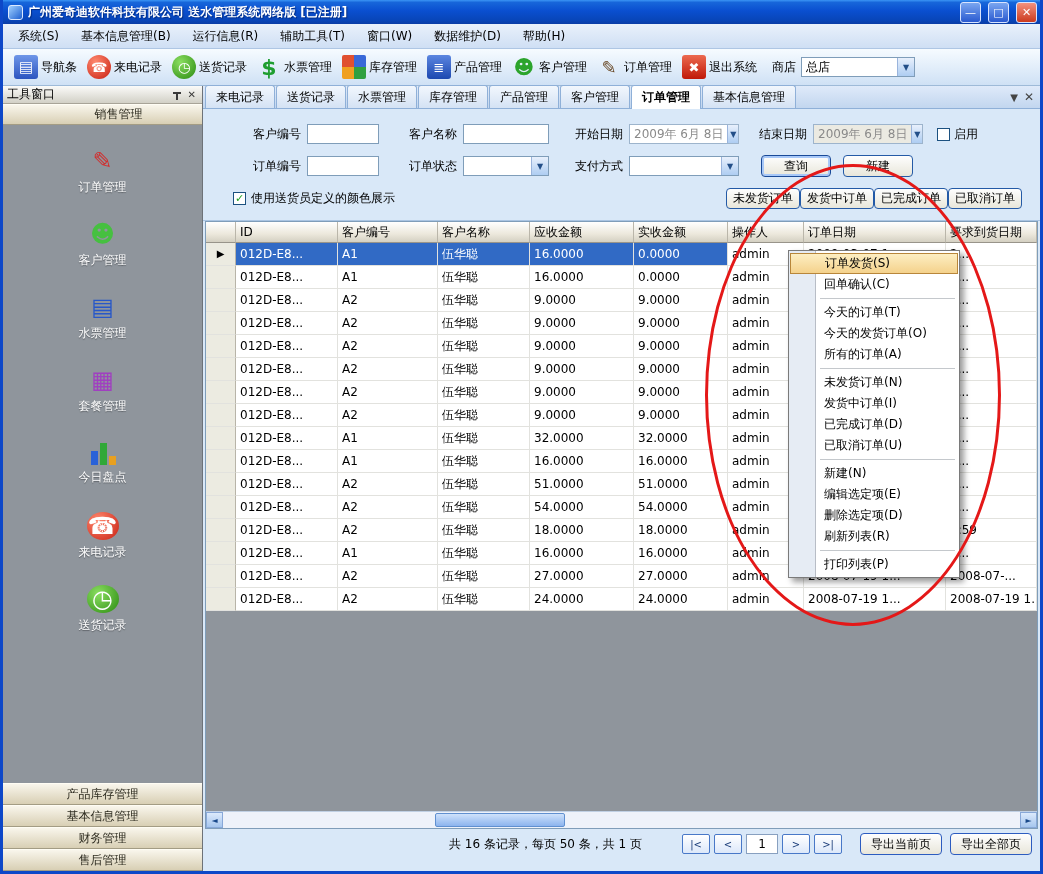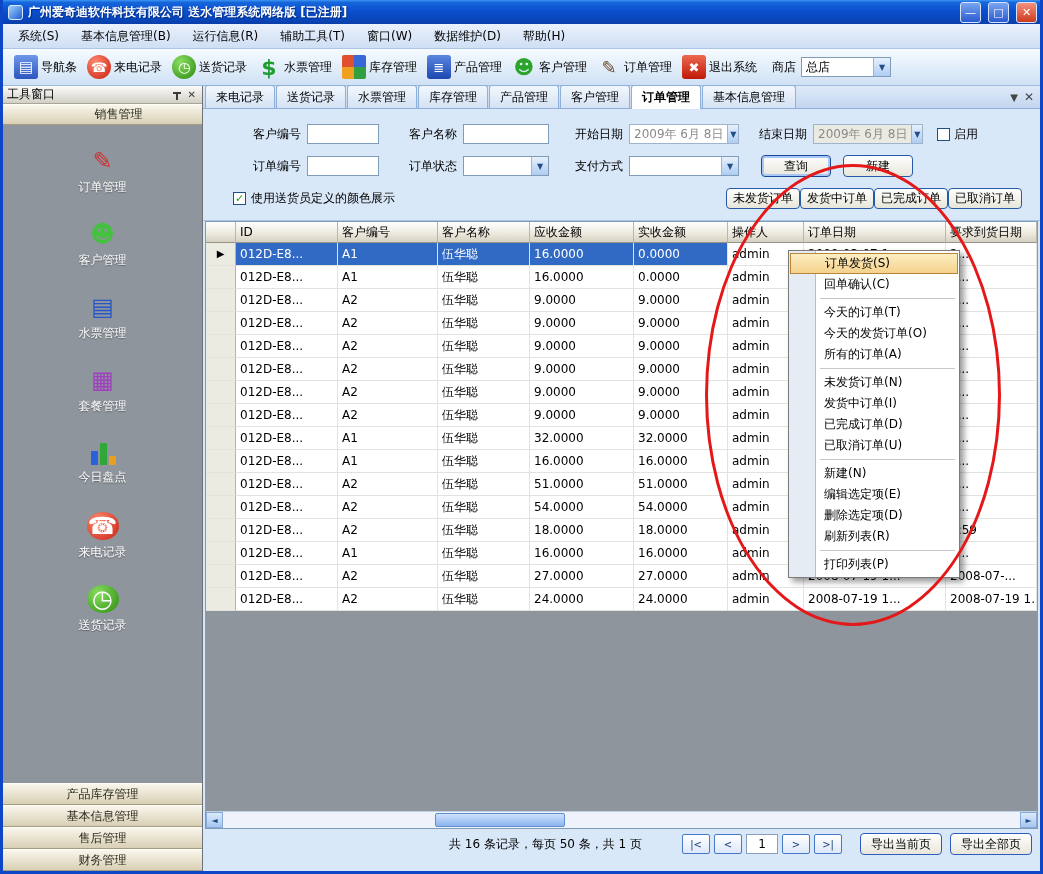--- a/index.html
+++ b/index.html
@@ -42,21 +42,21 @@
                linear-gradient(90deg,#f0a020 50%,#30a040 50%) bottom/100% 50% no-repeat; }
   .ic-product  { background:linear-gradient(#5b86e0,#1c48b0); color:#fff; border-radius:3px; font-size:13px; }
   .ic-customer { color:#2ca42c; font-size:20px; }
   .ic-order    { color:#6a4a28; font-size:18px; }
   .ic-exit     { background:linear-gradient(#ec6a50,#c01808); color:#fff; border-radius:3px; font-size:13px; font-weight:bold; }
   .store-group { display:flex; align-items:center; gap:5px; margin-left:10px; }
   .combo { display:flex; align-items:center; height:20px; background:#fff; border:1px solid #7f9db9; }
   .combo .combo-text { flex:1; padding:0 4px; white-space:nowrap; overflow:hidden; }
   .combo .combo-arrow { width:17px; height:100%; display:flex; align-items:center; justify-content:center;
     font-size:8px; color:#234f88; background:linear-gradient(#e8f0fc,#aecdf2); border-left:1px solid #9ab4dc; }
-  .store-combo { width:90px; }
+  .store-combo { width:114px; }
 
   
   .content { flex:1; display:flex; min-height:0; }
 
   
   .sidebar { width:200px; flex:0 0 200px; display:flex; flex-direction:column; background:#8f959c;
     border-right:1px solid #6d7278; }
   .toolwin-header { height:18px; flex:0 0 18px; display:flex; align-items:center; gap:4px; padding:0 4px;
     background:linear-gradient(#fbfbf9,#d2d0c6); border-bottom:1px solid #a8a498; }
   .toolwin-title { flex:1; }
@@ -284,22 +284,22 @@
             <span class="side-item-label">来电记录</span>
           </div>
           <div class="side-item">
             <span class="icon-slot si-delivery">◷</span>
             <span class="side-item-label">送货记录</span>
           </div>
       </div>
       <div class="bottom-groups">
         <div class="bottom-group">产品库存管理</div>
           <div class="bottom-group">基本信息管理</div>
+          <div class="bottom-group">财务管理</div>
           <div class="bottom-group">售后管理</div>
-          <div class="bottom-group">财务管理</div>
       </div>
     </div>
 
     <div class="main">
 
       <div class="tabstrip">
         <div style="display:flex;align-items:flex-end;">
           <div class="tab">
               <span>来电记录</span>
             </div>

